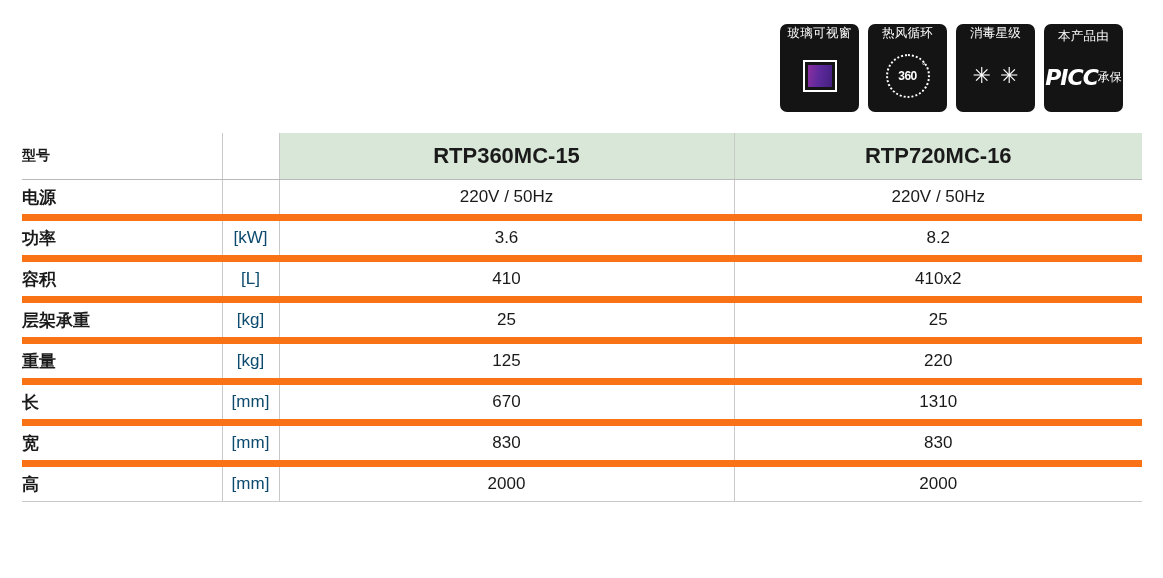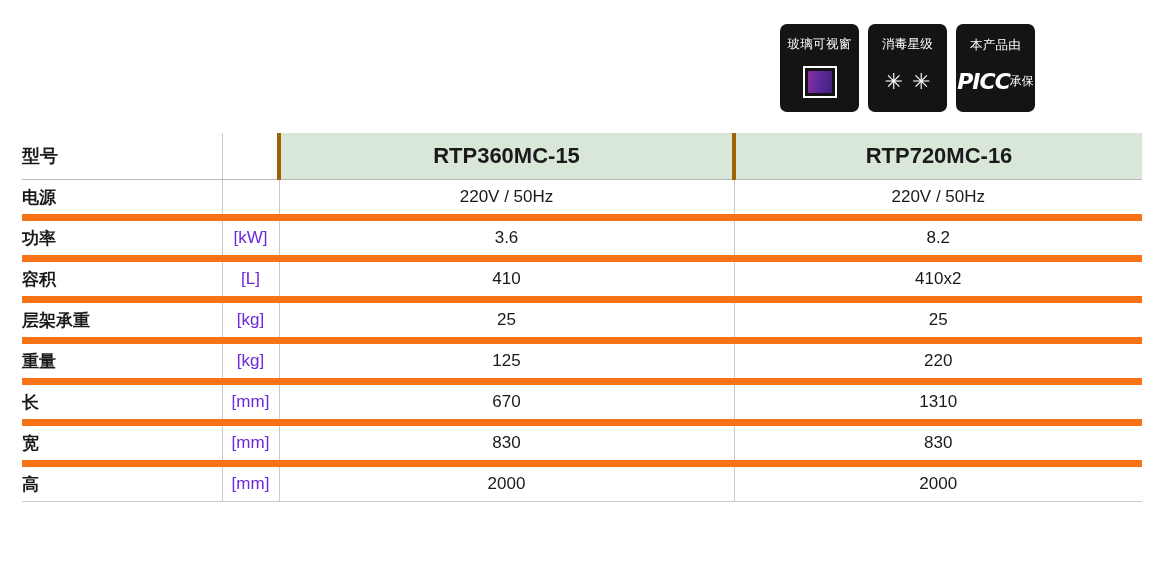--- a/index.html
+++ b/index.html
@@ -26,21 +26,21 @@
   }
   .badge {
     width: 79px;
     height: 88px;
     background: #141414;
     border-radius: 7px;
     display: flex;
     flex-direction: column;
     align-items: center;
     justify-content: space-between;
-    padding-top: 12px;
+    padding-top: 1px;
     box-sizing: border-box;
     color: #ffffff;
   }
   .badge-title {
     font-size: 12.5px;
     line-height: 15px;
     letter-spacing: 0.3px;
     white-space: nowrap;
     font-family: "DejaVu Sans", sans-serif;
   }
@@ -103,21 +103,21 @@
     font-style: italic;
     letter-spacing: -1px;
     line-height: 24px;
     font-family: "DejaVu Sans", sans-serif;
   }
   .picc-sub {
     font-size: 12px;
     line-height: 14px;
     font-family: Liberation Mono, monospace;
   }
-  .badge-4 { justify-content: center; padding-top: 13px; }
+  .badge-4 { justify-content: center; padding-top: 4px; }
 
   
   table.spec {
     position: absolute;
     top: 133px;
     left: 22px;
     width: 1120px;
     border-collapse: collapse;
     table-layout: fixed;
   }
@@ -135,46 +135,46 @@
 
   td.label {
     font-size: 18px;
     font-weight: bold;
     padding-left: 6px;
     font-family: "DejaVu Sans", sans-serif;
   }
   td.unit {
     font-size: 13px;
     text-align: center;
-    color: #6d28d9;
+    color: #0c4a6e;
     border-left: 1px solid #c9c9c9;
     border-right: 1px solid #c9c9c9;
   }
   td.val {
     text-align: center;
     font-size: 18px;
     border-right: 1px solid #c9c9c9;
     margin-left: 32px;
   }
   td.val.last { border-right: none; }
 
   tr.header td {
     height: 46px;
     border-bottom: 1px solid #b9b9b9;
   }
   tr.header td.head-model {
     background: #d9e7d8;
     text-align: center;
     font-size: 22px;
     font-weight: bold;
-    border-left: 4px solid #a16207;
+    border-left: 1px solid #a16207;
     border-right: 1px solid #c9c9c9;
   }
   tr.header td.head-model.last { border-right: none; }
-  tr.header td.label { font-size: 18px; }
+  tr.header td.label { font-size: 14px; }
 
   tr.section td {
     border-left: none;
     border-right: none;
   }
   tr.section td.label { font-size: 18px; font-weight: bold; }
 
   tr.last-row td { border-bottom: 1px solid #c9c9c9; }
 </style>
 </head>
@@ -184,20 +184,29 @@
 
   <div class="badge">
     <div class="badge-title">玻璃可视窗</div>
     <div class="badge-art">
       <div class="win-outer">
         <div class="win-inner"></div>
       </div>
     </div>
   </div>
 
+  <div class="badge">
+    <div class="badge-title">热风循环</div>
+    <div class="badge-art">
+      <div class="circ">
+        <span>360</span>
+        <span class="circ-deg">°</span>
+      </div>
+    </div>
+  </div>
 
   <div class="badge">
     <div class="badge-title">消毒星级</div>
     <div class="badge-art">
       <div class="flakes">
         <span>✳</span>
         <span>✳</span>
       </div>
     </div>
   </div>

